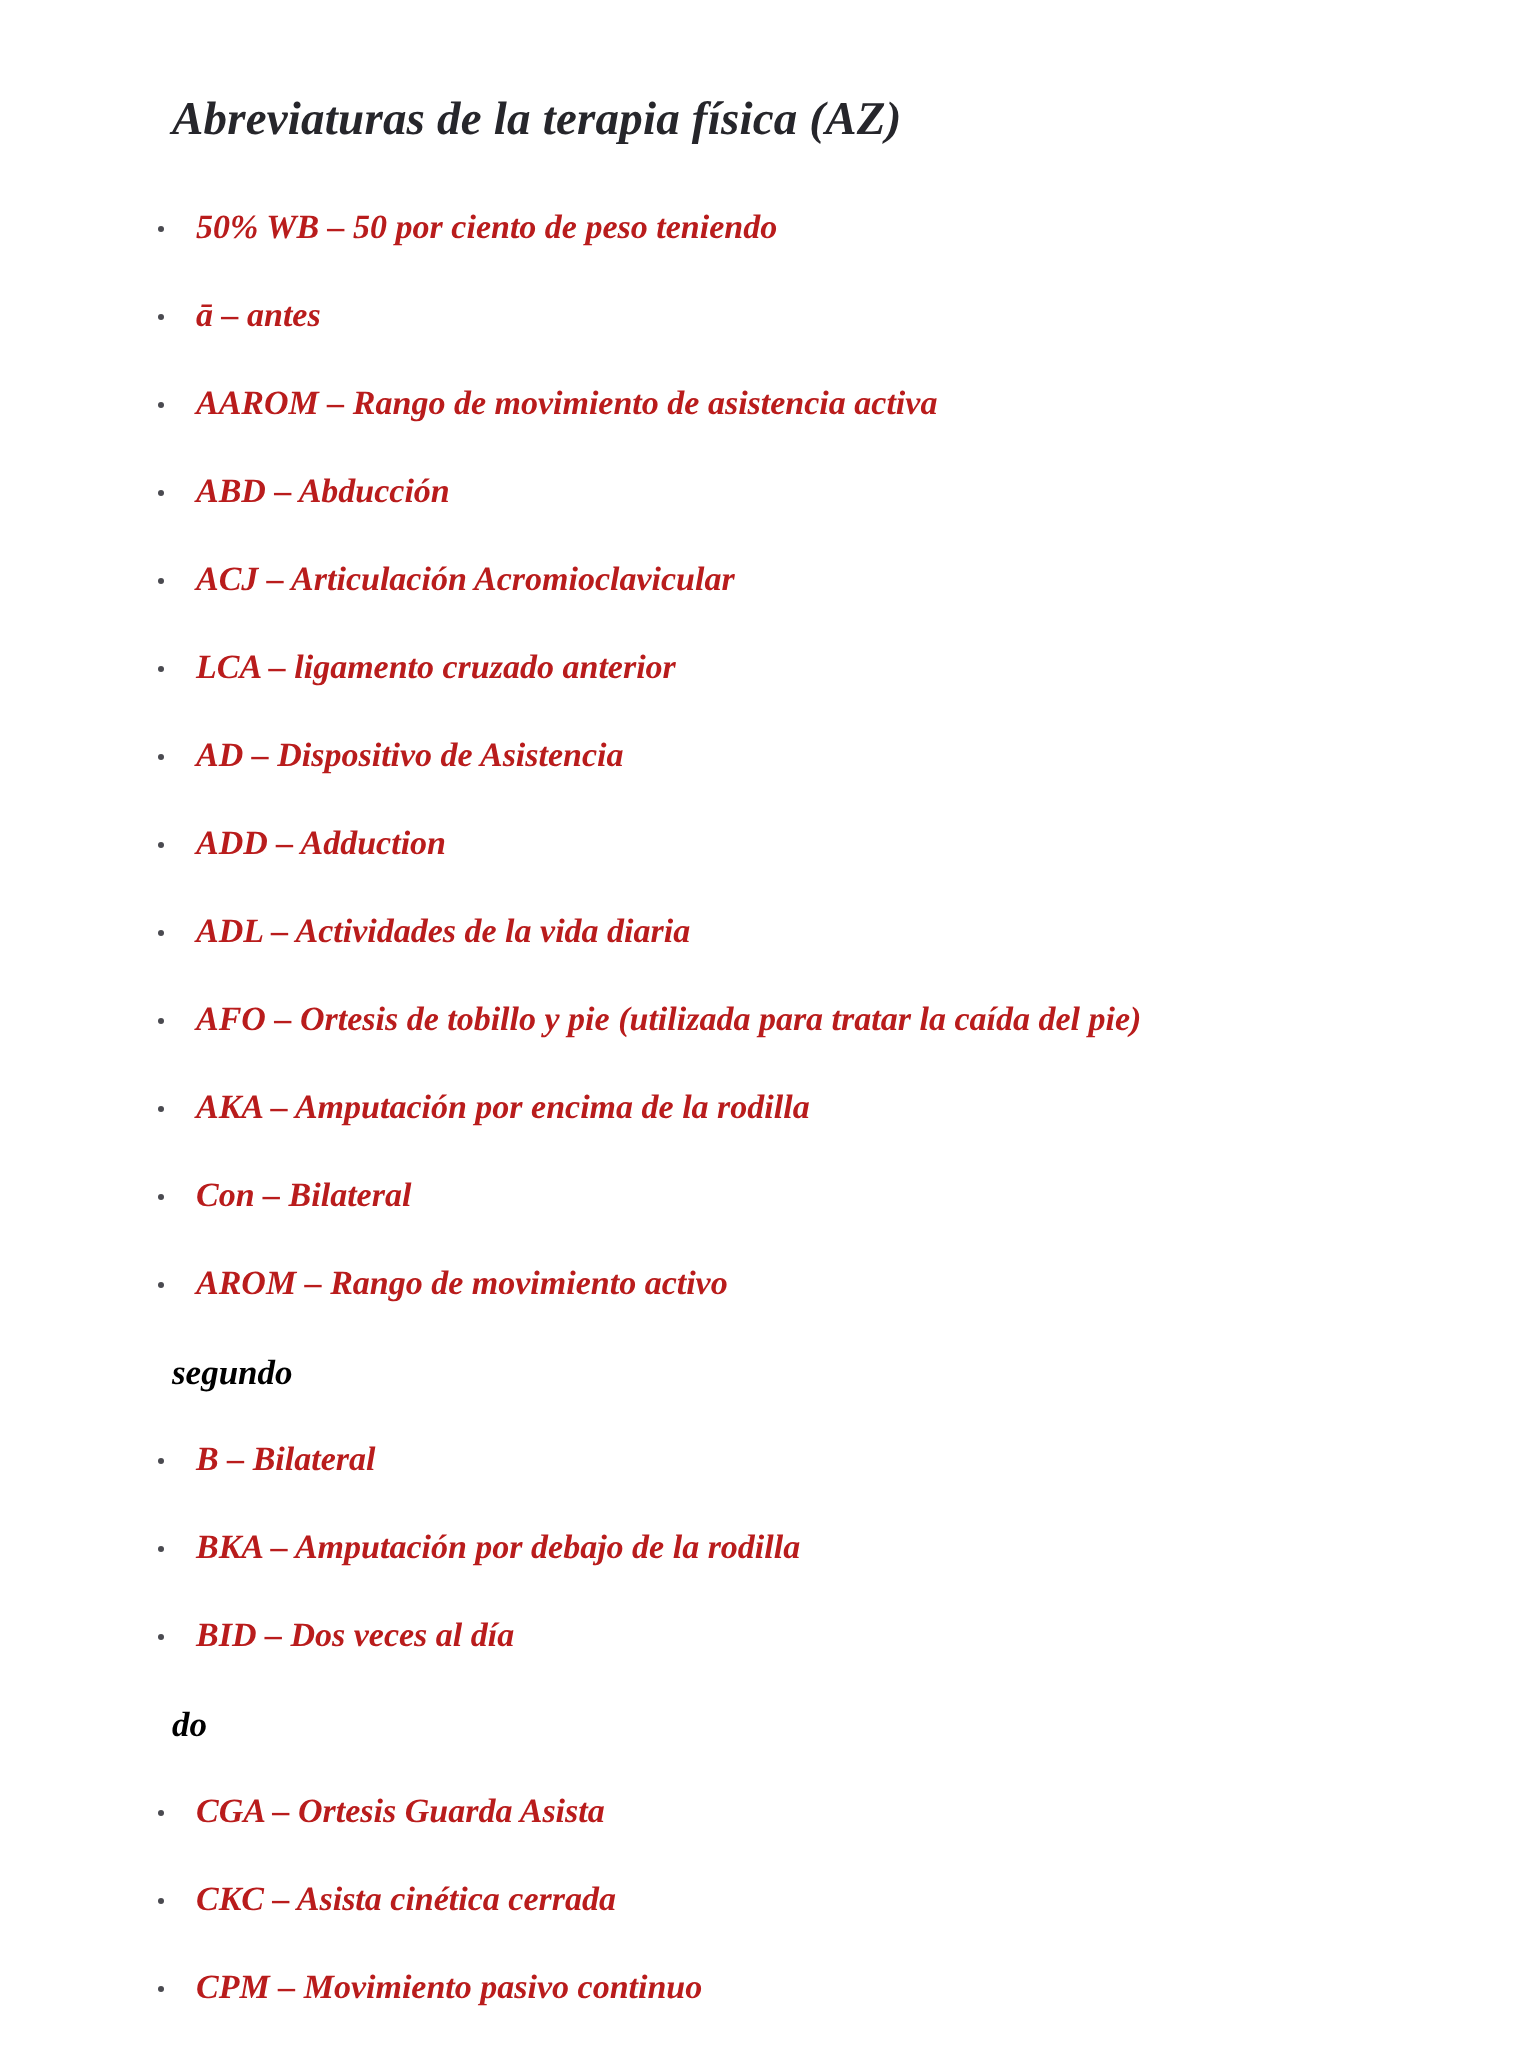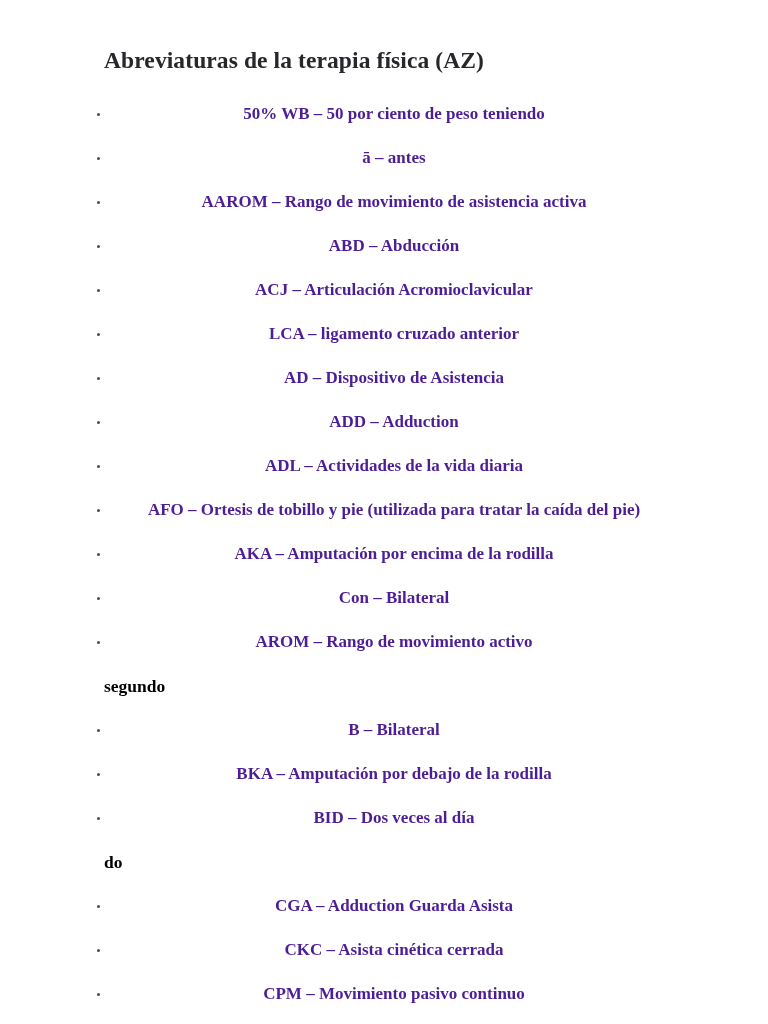--- a/index.html
+++ b/index.html
@@ -21,23 +21,24 @@
     width: 768px;
     height: 1024px;
     background: #ffffff;
     overflow: hidden;
     box-sizing: border-box;
     padding: 0;
   }
 
   .content {
     position: absolute;
-    left: 84px;
+    left: 66px;
     top: 46px;
     width: 600px;
+    font-style: italic;
   }
 
   .doc-title {
     font-family: "Liberation Serif", "DejaVu Serif", serif;
     font-size: 23.5px;
     font-weight: bold;
     color: #26262b;
     letter-spacing: 0.1px;
     margin: 0 0 24px 20px;
     line-height: 1.2;
@@ -47,25 +48,24 @@
     list-style: none;
     margin: 0;
     padding: 0;
   }
 
   li.abbr-item {
     position: relative;
     font-size: 17px;
     font-weight: bold;
     line-height: 32px;
-    color: #4c1d95;
+    color: #b91c1c;
     padding-left: 20px;
     margin: 12px;
     white-space: nowrap;
-    text-align: center;
   }
 
   li.abbr-item::before {
     content: "";
     position: absolute;
     left: 1px;
     top: 15px;
     width: 3px;
     height: 3px;
     background: #4a4a50;
@@ -114,19 +114,19 @@
 
     <ul class="abbr-list">
       <li class="abbr-item">B – Bilateral</li>
       <li class="abbr-item">BKA – Amputación por debajo de la rodilla</li>
       <li class="abbr-item">BID – Dos veces al día</li>
     </ul>
 
     <div class="section-heading">do</div>
 
     <ul class="abbr-list">
-      <li class="abbr-item">CGA – Adduction Guarda Asista</li>
+      <li class="abbr-item">CGA – Ortesis Guarda Asista</li>
       <li class="abbr-item">CKC – Asista cinética cerrada</li>
       <li class="abbr-item">CPM – Movimiento pasivo continuo</li>
     </ul>
 
   </div>
 </div>
 
 </body></html>

